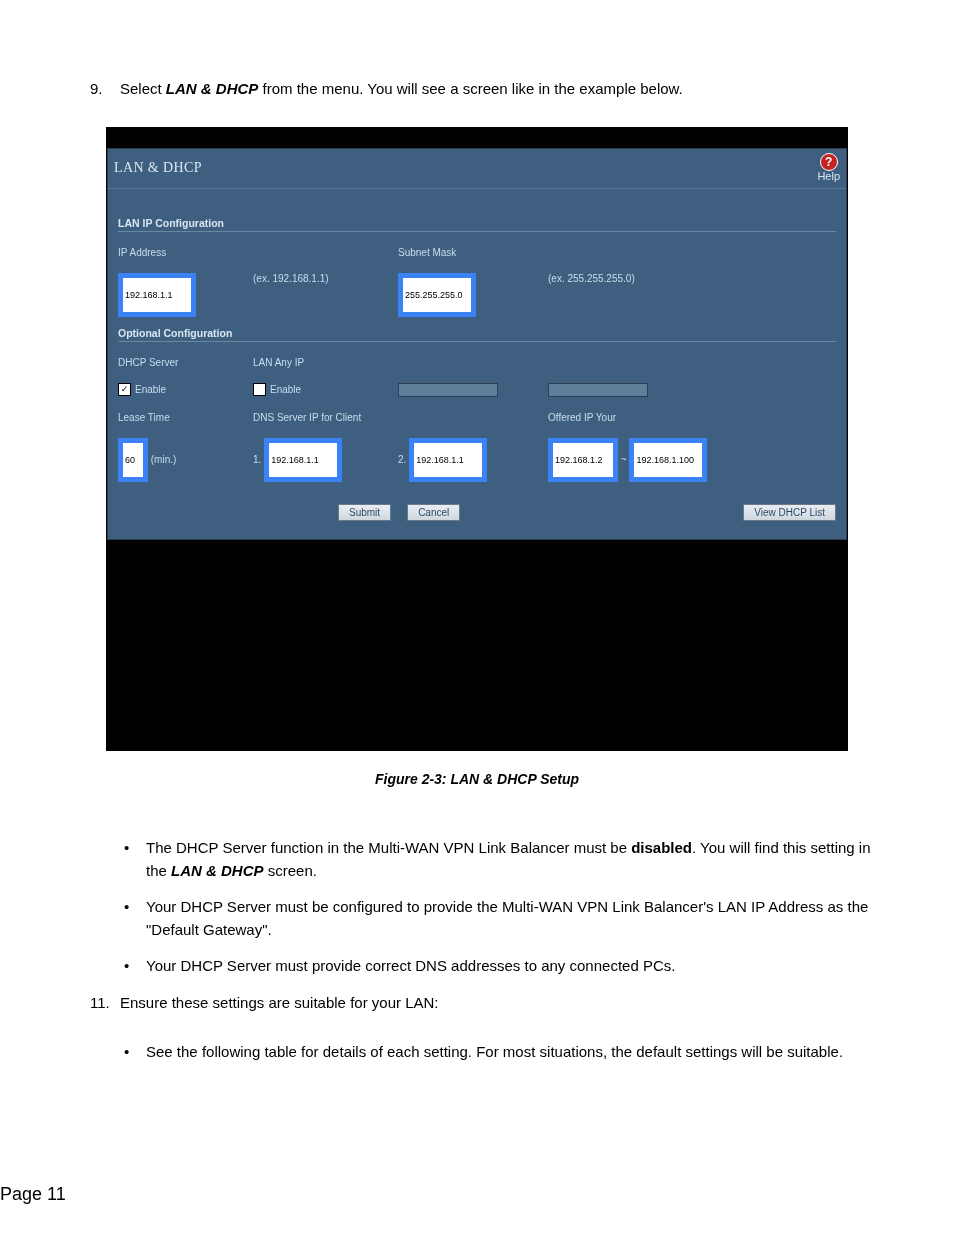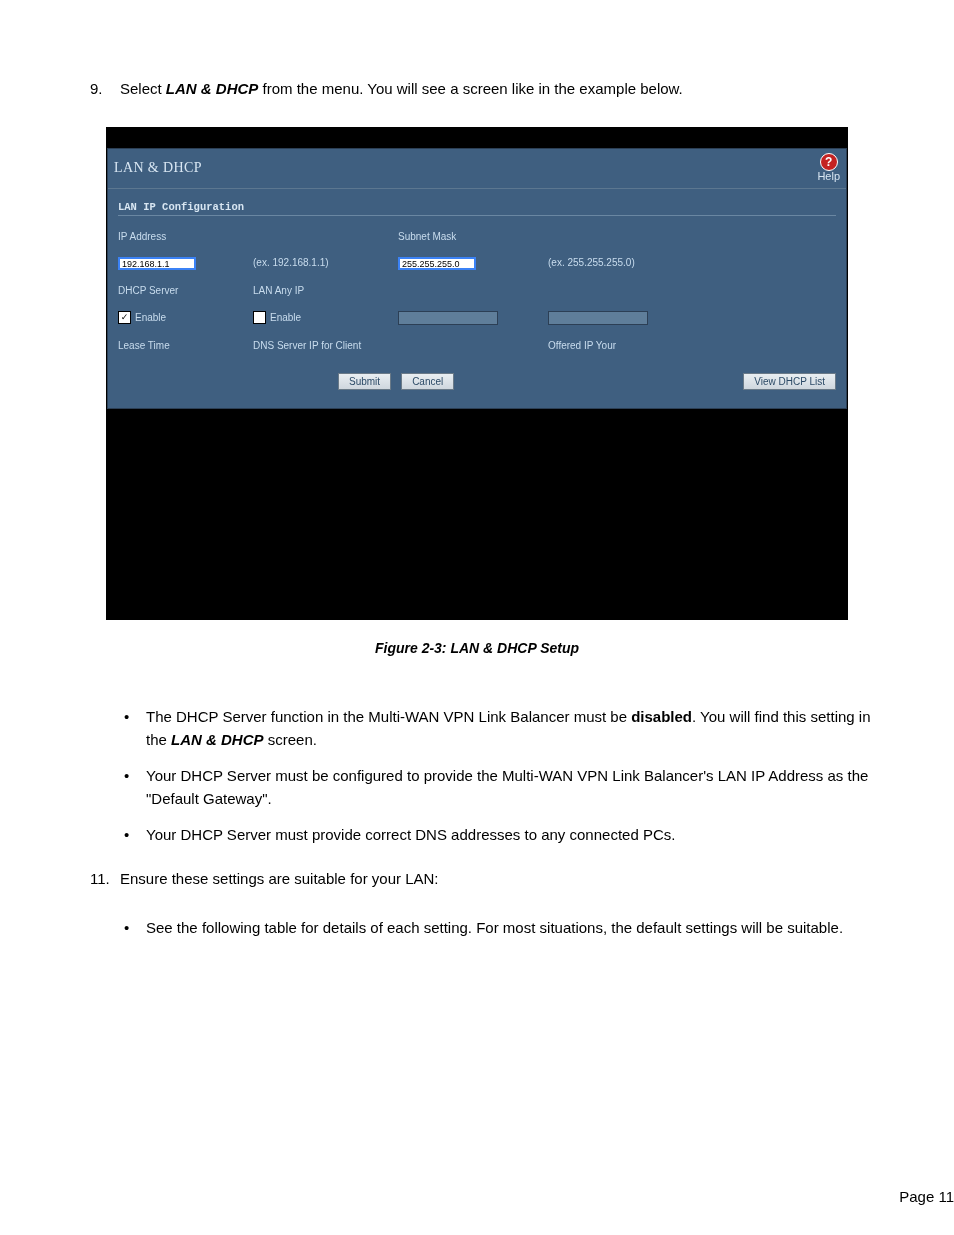--- a/index.html
+++ b/index.html
@@ -76,43 +76,43 @@
   .help-text { font-size: 11px; color:#d8e6f2; }
   .ss-body { padding: 12px 10px 4px 10px; }
   .section-head {
     color: #d8e6f2;
     font-weight: bold;
     font-size: 10.5px;
     border-bottom: 1px solid #6a87a2;
     padding-bottom: 2px;
     margin-top: 10px;
   }
-  .section-head:first-child { margin-top: 0; font-family: Liberation Mono, monospace; }
+  .section-head:first-child { margin-top: 16px; }
   .row {
     display: flex;
     align-items: flex-start;
     padding-top: 3px;
     margin-top: 12px;
   }
   .col {
     box-sizing: border-box;
     padding-right: 6px;
   }
   .c1 { width: 135px; }
   .c2 { width: 145px; }
   .c3 { width: 150px; }
   .c4 { flex:1; }
   .label { color:#c8dced; }
   .inp {
     background: #fff;
     color: #000;
-    border: 2px solid #3b82f6;
+    border: 5px solid #3b82f6;
     font-size: 9px;
     font-family: Verdana, Arial, sans-serif;
-    padding: 1px 2px;
+    padding: 17px 2px;
     height: 13px;
     box-sizing: border-box;
   }
   .inp-ip { width: 78px; }
   .inp-sm { width: 30px; }
   .hint { color:#c8dced; }
   .cb-wrap { display:flex; align-items:center; gap:4px; }
   .cb {
     width: 11px; height: 11px;
     background: #fff;
@@ -128,21 +128,21 @@
     height: 14px;
     width: 100px;
     border: 1px solid #2c3f55;
     box-sizing: border-box;
   }
   .btn-row {
     display:flex;
     align-items: center;
     padding: 18px 10px 4px 10px;
   }
-  .btn-center { margin-left: 220px; display:flex; gap:10px; }
+  .btn-center { margin-left: 220px; display:flex; gap:16px; }
   .btn-right { margin-left: auto; text-decoration: underline; }
   .btn {
     background: linear-gradient(#e9eef2, #cfd7de);
     border: 1px solid #6a7a88;
     color: #2c4a66;
     font-size: 10px;
     padding: 2px 10px;
     font-family: Verdana, Arial, sans-serif;
     cursor: pointer;
   }
@@ -164,25 +164,25 @@
   .bullet-line {
     display: flex;
     margin-bottom: 14px;
     line-height: 1.5;
   }
   .bullet-dot {
     width: 22px; flex-shrink:0;
   }
   .bullet-text { flex:1; }
   .page-num {
-    text-align: right;
+    text-align: left;
     position: absolute;
     bottom: 30px;
     left: 0; right: 0;
-    font-size: 15px;
+    font-size: 18px;
   }
 </style>
 </head>
 <body>
 
 <div class="page">
 
   <div class="step-line">
     <div class="step-num">9.</div>
     <div class="step-text">
@@ -213,20 +213,21 @@
           <div class="col c1">
             <input class="inp inp-ip" value="192.168.1.1" style="">
           </div>
           <div class="col c2 hint">(ex. 192.168.1.1)</div>
           <div class="col c3">
             <input class="inp inp-ip" value="255.255.255.0" style="">
           </div>
           <div class="col c4 hint">(ex. 255.255.255.0)</div>
         </div>
 
+        <div class="section-head">Optional Configuration</div>
         <div class="row">
           <div class="col c1 label">DHCP Server</div>
           <div class="col c2 label">LAN Any IP</div>
           <div class="col c3"></div>
           <div class="col c4"></div>
         </div>
         <div class="row">
           <div class="col c1">
             <span class="cb-wrap">
               <span class="cb">✓</span>
@@ -246,20 +247,39 @@
               <div class="grey-field"></div>
             </div>
         </div>
 
         <div class="row">
           <div class="col c1 label">Lease Time</div>
           <div class="col c2 label">DNS Server IP for Client</div>
           <div class="col c3"></div>
           <div class="col c4 label">Offered IP Your</div>
         </div>
+        <div class="row">
+          <div class="col c1">
+            <input class="inp inp-sm" value="60" style="">
+            <span class="hint">(min.)</span>
+          </div>
+          <div class="col c2">
+            <span class="hint">1.</span>
+            <input class="inp inp-ip" value="192.168.1.1" style="">
+          </div>
+          <div class="col c3">
+            <span class="hint">2.</span>
+            <input class="inp inp-ip" value="192.168.1.1" style="">
+          </div>
+          <div class="col c4">
+            <input class="inp inp-ip" style="width: 70px;" value="192.168.1.2">
+            <span class="hint">~</span>
+            <input class="inp inp-ip" style="width: 78px;" value="192.168.1.100">
+          </div>
+        </div>
       </div>
 
       <div class="btn-row">
         <div class="btn-center">
           <button class="btn">Submit</button>
           <button class="btn">Cancel</button>
         </div>
         <div class="btn-right">
           <button class="btn">View DHCP List</button>
         </div>
@@ -280,21 +300,21 @@
     <div class="bullet-line">
       <div class="bullet-dot">•</div>
       <div class="bullet-text">Your DHCP Server must be configured to provide the Multi-WAN VPN Link Balancer's LAN IP Address as the "Default Gateway".</div>
     </div>
     <div class="bullet-line">
       <div class="bullet-dot">•</div>
       <div class="bullet-text">Your DHCP Server must provide correct DNS addresses to any connected PCs.</div>
     </div>
   </div>
 
-  <div class="step-line" style="margin-top:23px">
+  <div class="step-line" style="margin-top:16px">
     <div class="step-num">11.</div>
     <div class="step-text">Ensure these settings are suitable for your LAN:</div>
   </div>
   <div class="sub-list">
     <div class="bullet-line">
       <div class="bullet-dot">•</div>
       <div class="bullet-text">See the following table for details of each setting.  For most situations, the default settings will be suitable.</div>
     </div>
   </div>
 

